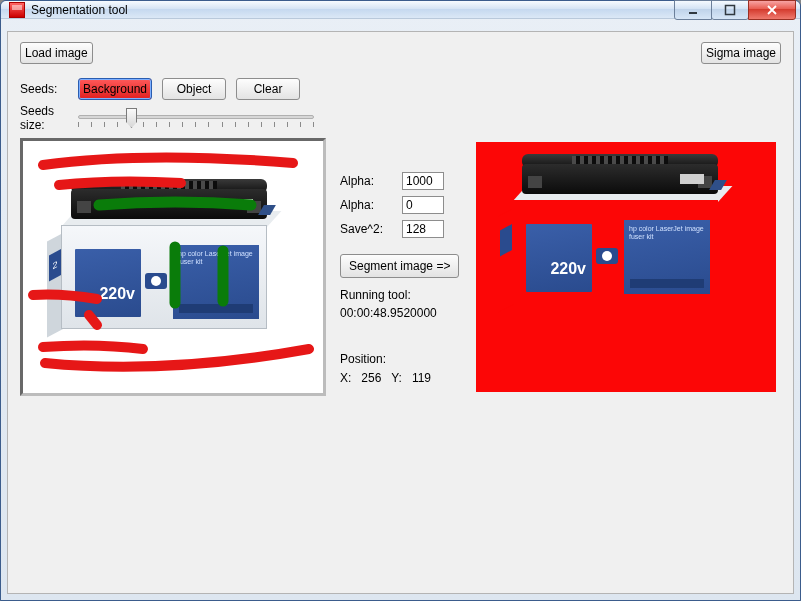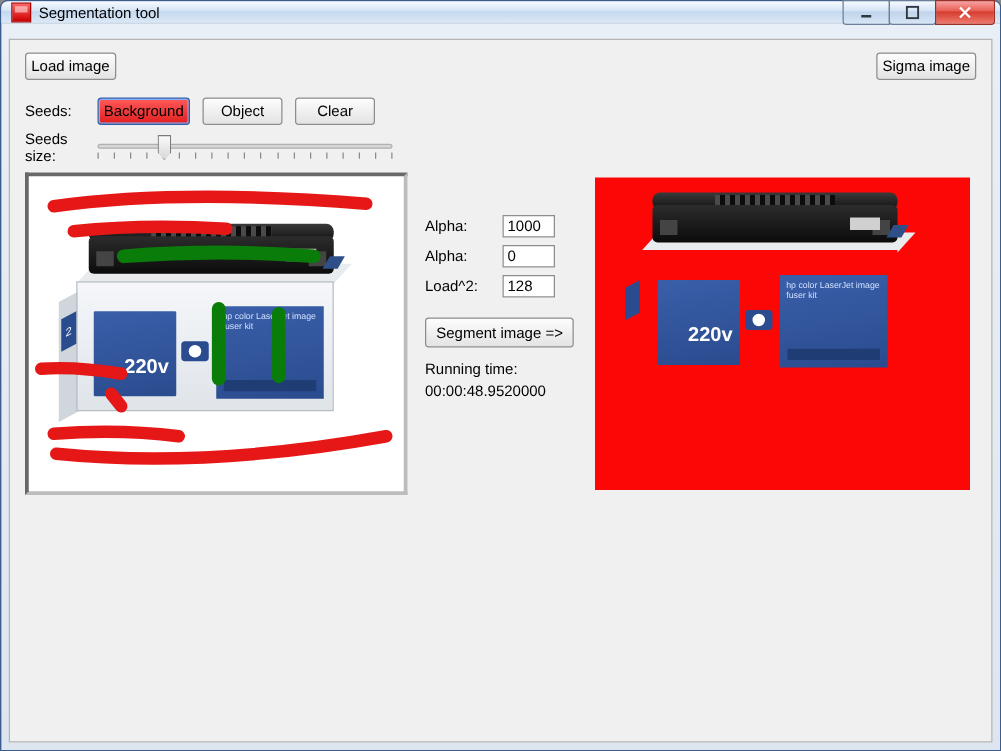--- a/index.html
+++ b/index.html
@@ -276,31 +276,40 @@
           </g>
         </svg>
       </div>
     </div>
 
     <div class="params">
       <span>Alpha:</span>
       <input value="1000" style="">
       <span>Alpha:</span>
       <input value="0" style="">
-      <span>Load^2:</span>
+      <span>Save^2:</span>
       <input value="128" style="">
     </div>
 
     <div class="seg-btn">Segment image =&gt;</div>
 
     <div class="running">
-      <div>Running time:</div>
+      <div>Running tool:</div>
       <div>00:00:48.9520000</div>
     </div>
 
+    <div class="position">
+      <div>Position:</div>
+      <div>
+        <span>X:</span>&nbsp;&nbsp;
+        <span>256</span>&nbsp;&nbsp;
+        <span>Y:</span>&nbsp;&nbsp;
+        <span>119</span>
+      </div>
+    </div>
 
     <div class="seg-frame">
       <div class="product" style="left:22px; top:22px;">
         <div class="pbox">
           <div class="top"></div>
             <div class="side" style="background:#fc0606; border:none;"></div>
             <div class="front" style="background:#fc0606; border:none;"></div>
           <div class="sidesq"></div>
           <div class="panelL">
               <span class="v">220v</span>

